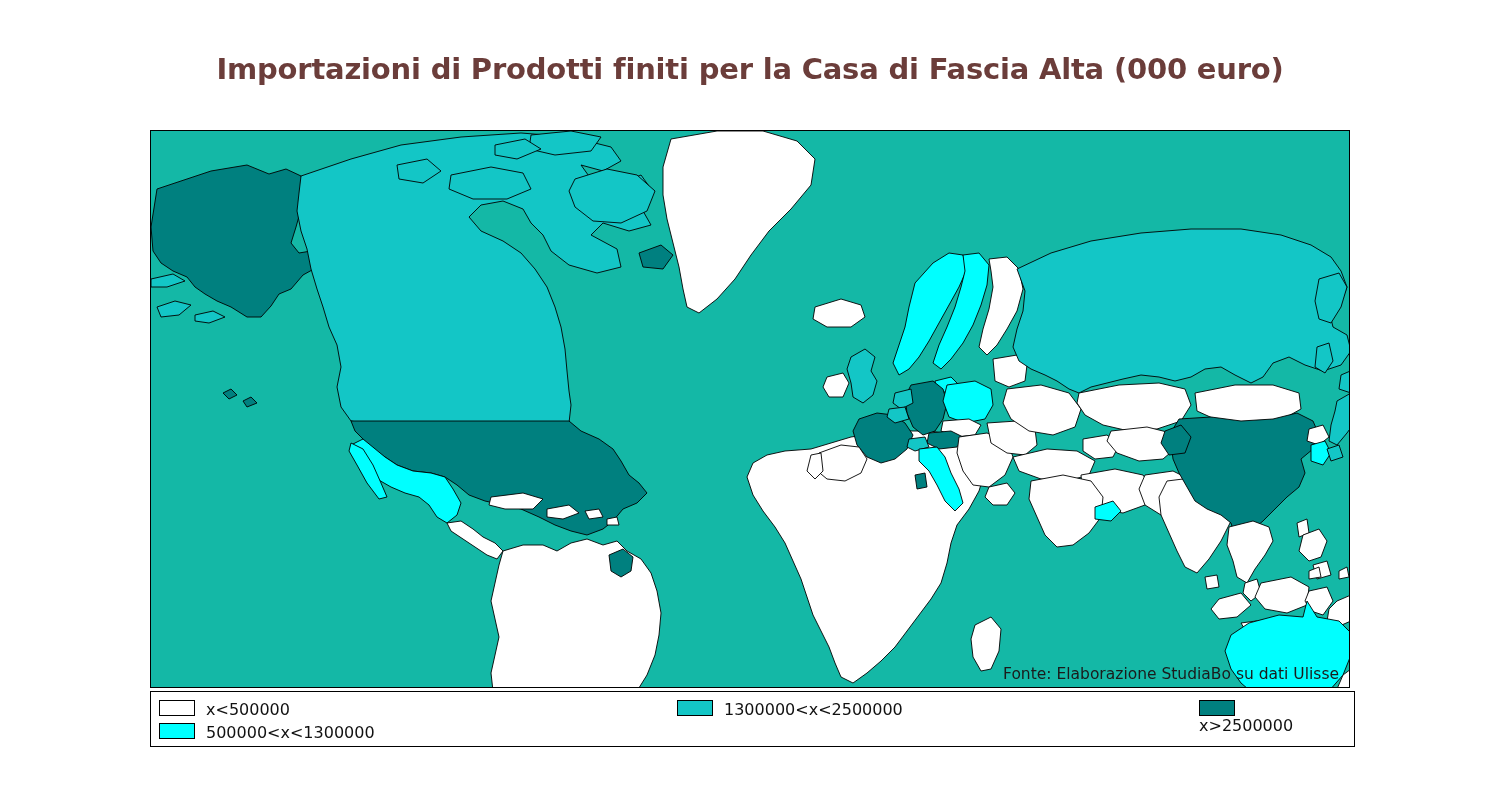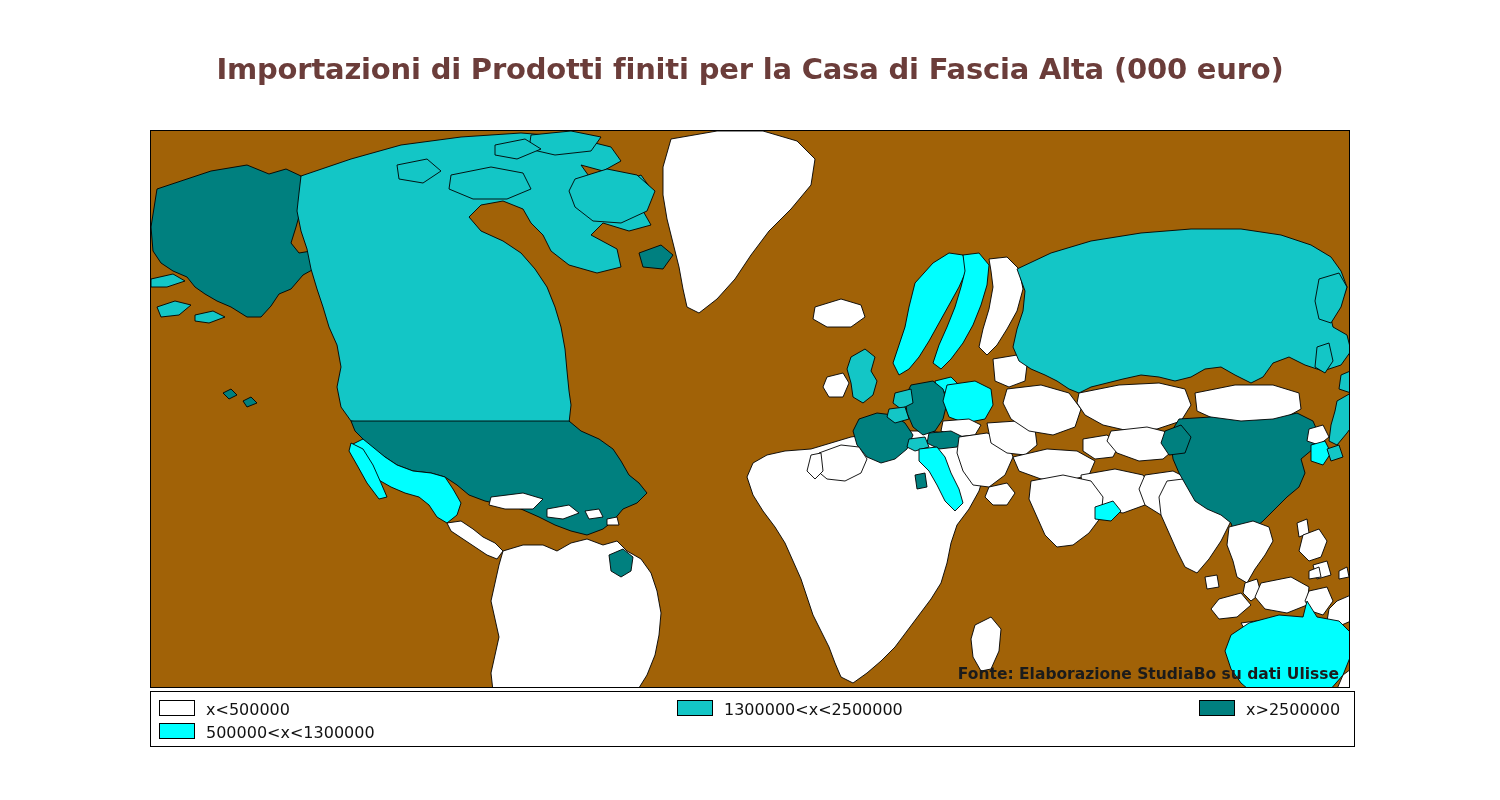--- a/index.html
+++ b/index.html
@@ -31,25 +31,24 @@
     color: #6b3d3a;
     letter-spacing: -0.2px;
     white-space: nowrap;
   }
   #map-frame {
     position: absolute;
     left: 150px;
     top: 118px;
     width: 1200px;
     height: 558px;
-    background: #a16207;
+    background: #14b8a6;
     border: 1px solid #000000;
     box-sizing: border-box;
     overflow: hidden;
-    font-weight: bold;
   }
   #map-svg {
     display: block;
     width: 1200px;
     height: 558px;
   }
   #source-note {
     position: absolute;
     right: 10px;
     bottom: 4px;
@@ -81,21 +80,21 @@
     margin-right: 11px;
     flex: none;
   }
   .legend-label {
     font-size: 16px;
     color: #111111;
   }
   .le-0 { left: 8px;   top: 8px; }
   .le-1 { left: 8px;   top: 31px; }
   .le-2 { left: 526px; top: 8px; }
-  .le-3 { left: 1048px; top: 8px; }
+  .le-3 { left: 1048px; top: 8px; flex-direction: column; }
 </style>
 </head>
 <body>
 
 <div id="chart-root">
 
   <div id="chart-title">Importazioni di Prodotti finiti per la Casa di Fascia Alta (000 euro)</div>
 
   <div id="map-frame">
     <svg id="map-svg" viewBox="0 0 1200 558" preserveAspectRatio="none">

